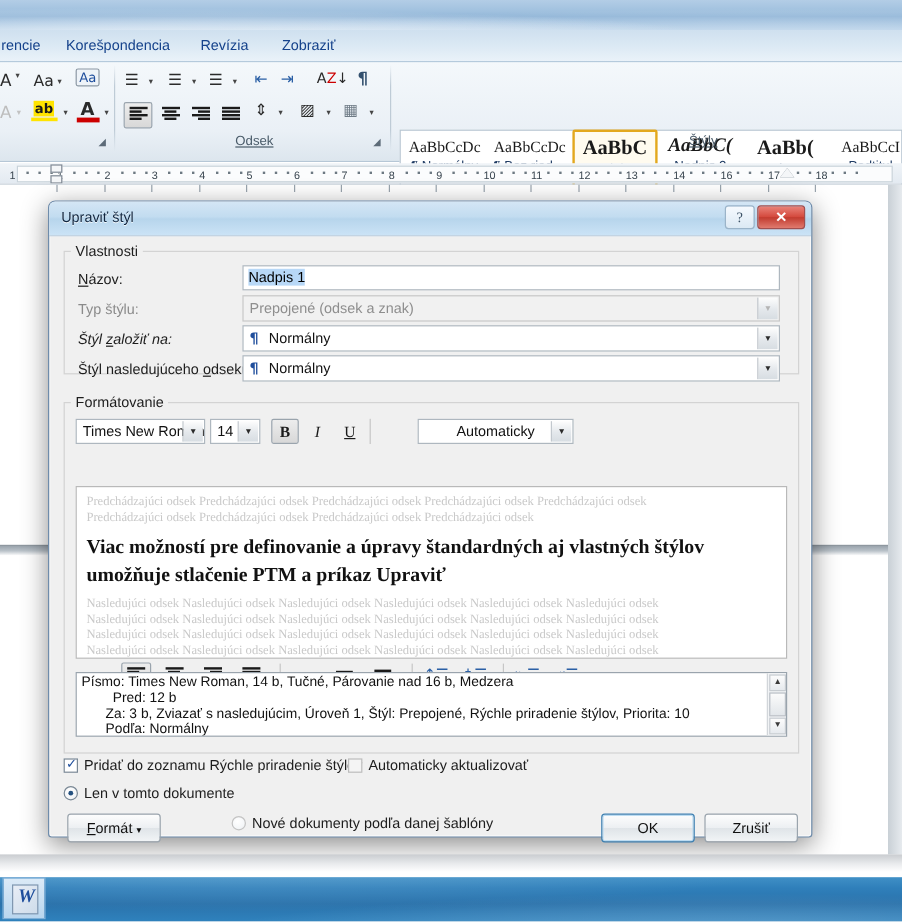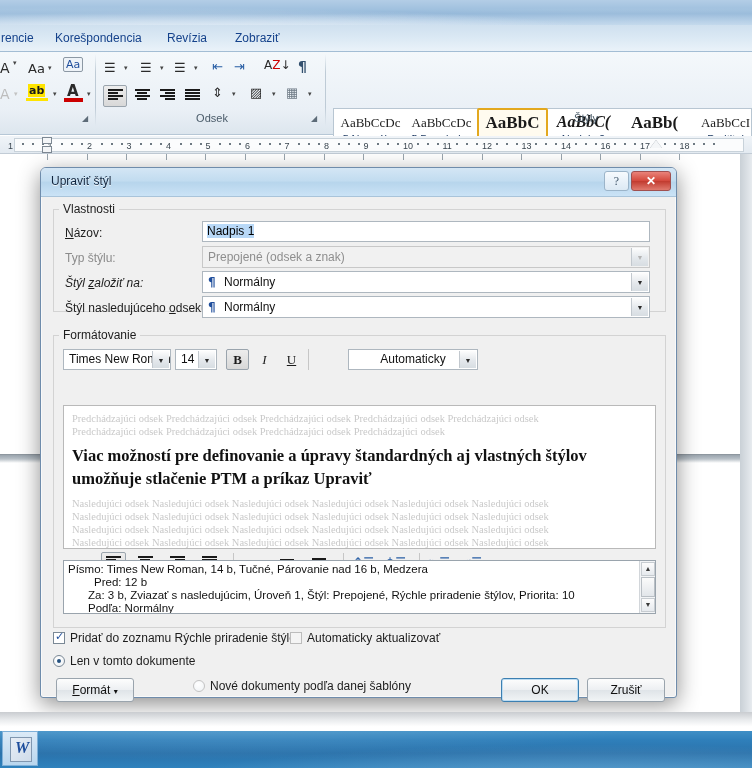--- a/index.html
+++ b/index.html
@@ -52,21 +52,21 @@
   #ribbon-body {
     position: absolute; left: 0; top: 52px; width: 752px; height: 83px;
     background: linear-gradient(to bottom, #f4f8fb 0%, #eaf0f6 70%, #dde6ee 100%);
     border-bottom: 1px solid #b6c7d6;
   }
   .grp-sep {
     position: absolute; top: 2px; width: 1px; height: 72px;
     background: linear-gradient(to bottom, rgba(190,203,214,0), #becbd6 25%, #becbd6 75%, rgba(190,203,214,0));
   }
   .grp-label {
-    position: absolute; font-size: 11px; color: #4a5b69; text-align: center;
+    position: absolute; font-size: 11px; color: #4a5b69; text-align: center; text-decoration: underline;
   }
   .ico { position: absolute; font-family: "DejaVu Sans", sans-serif; color: #2a2a2a; }
   .caret { font-size: 7px; color: #444; }
 
   
   #styles-gallery {
     position: absolute; left: 333px; top: 56px; width: 419px; height: 49px;
     background: #fff; border: 1px solid #b8c6d2;
   }
   .style-item {

